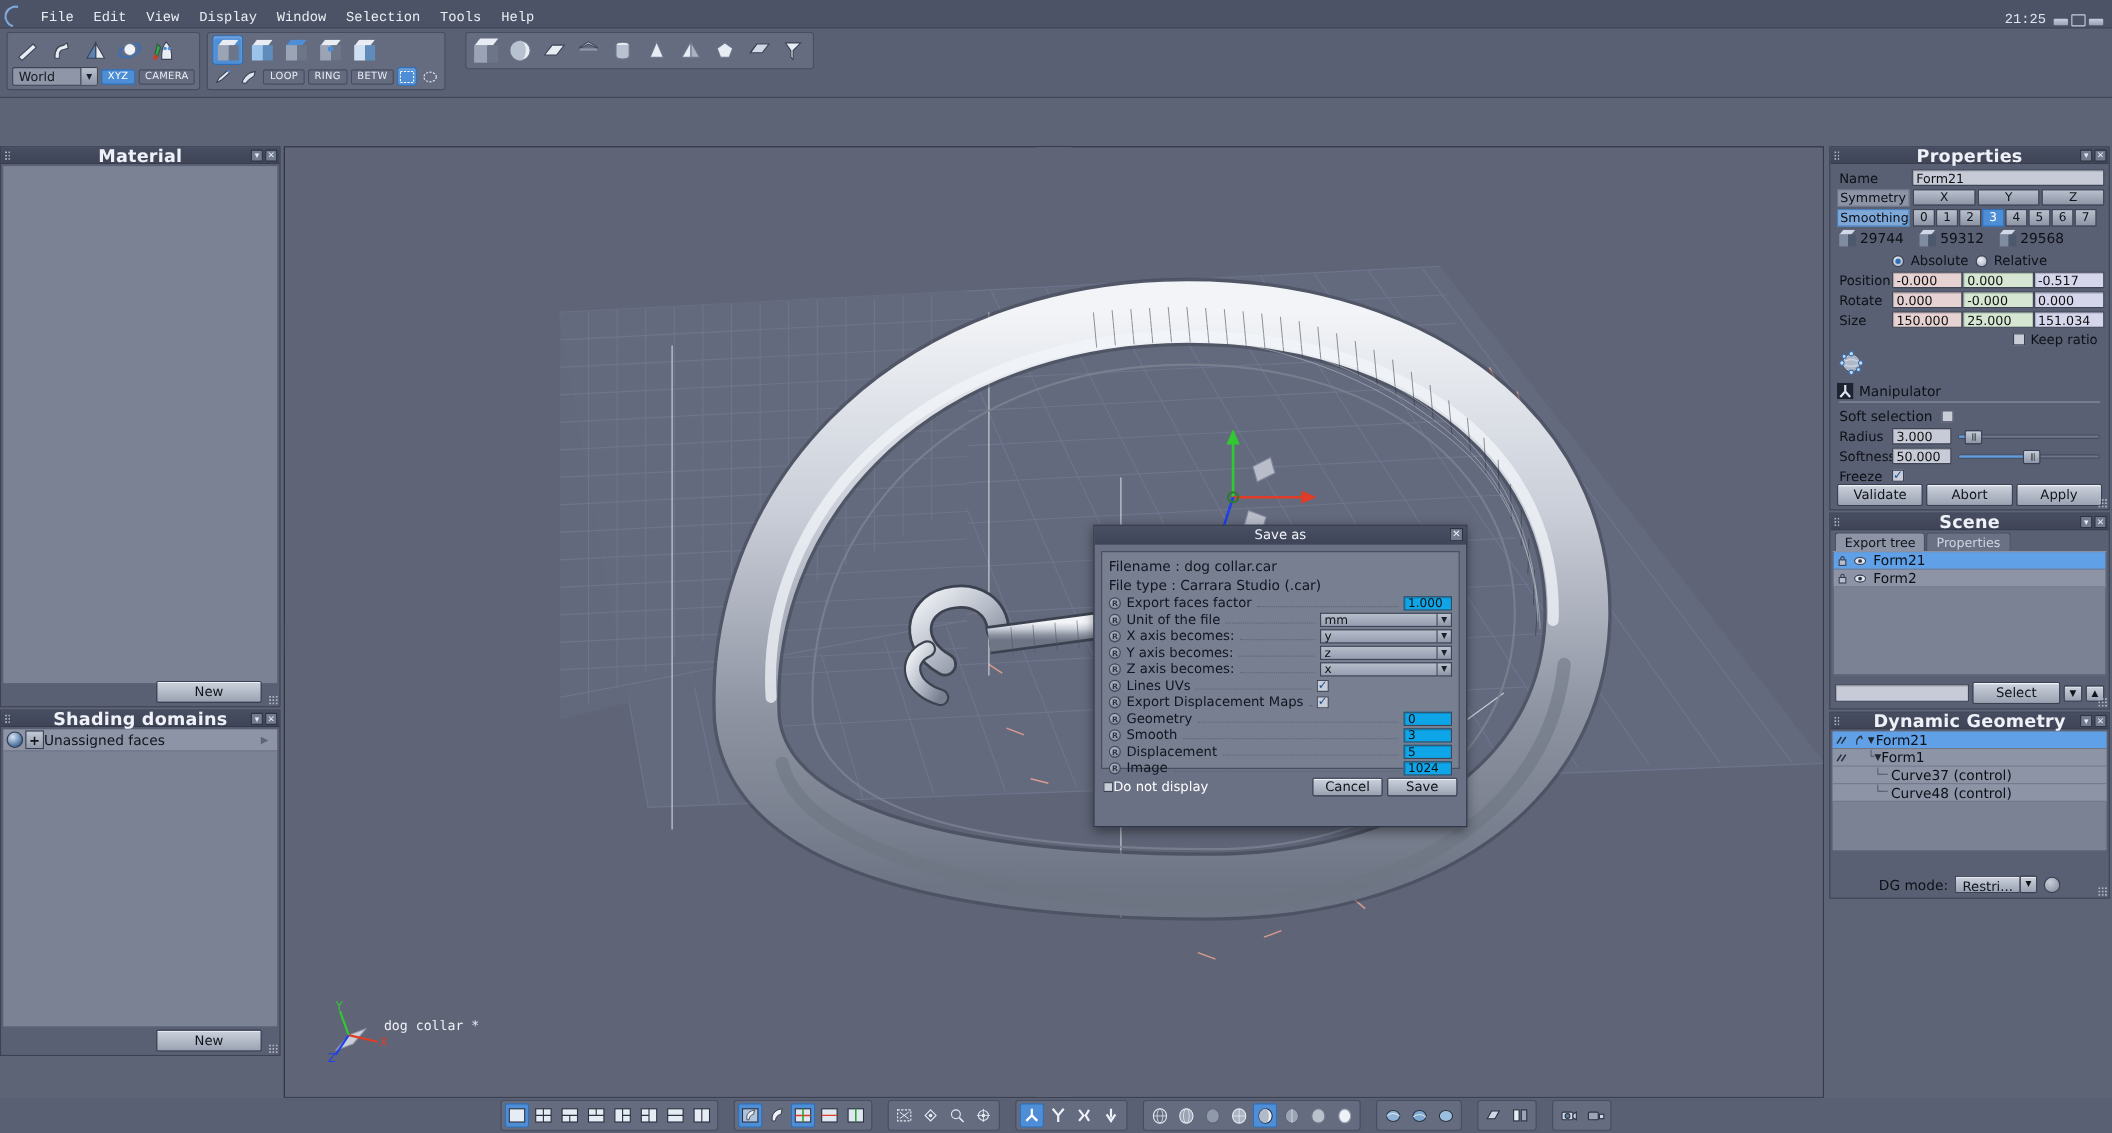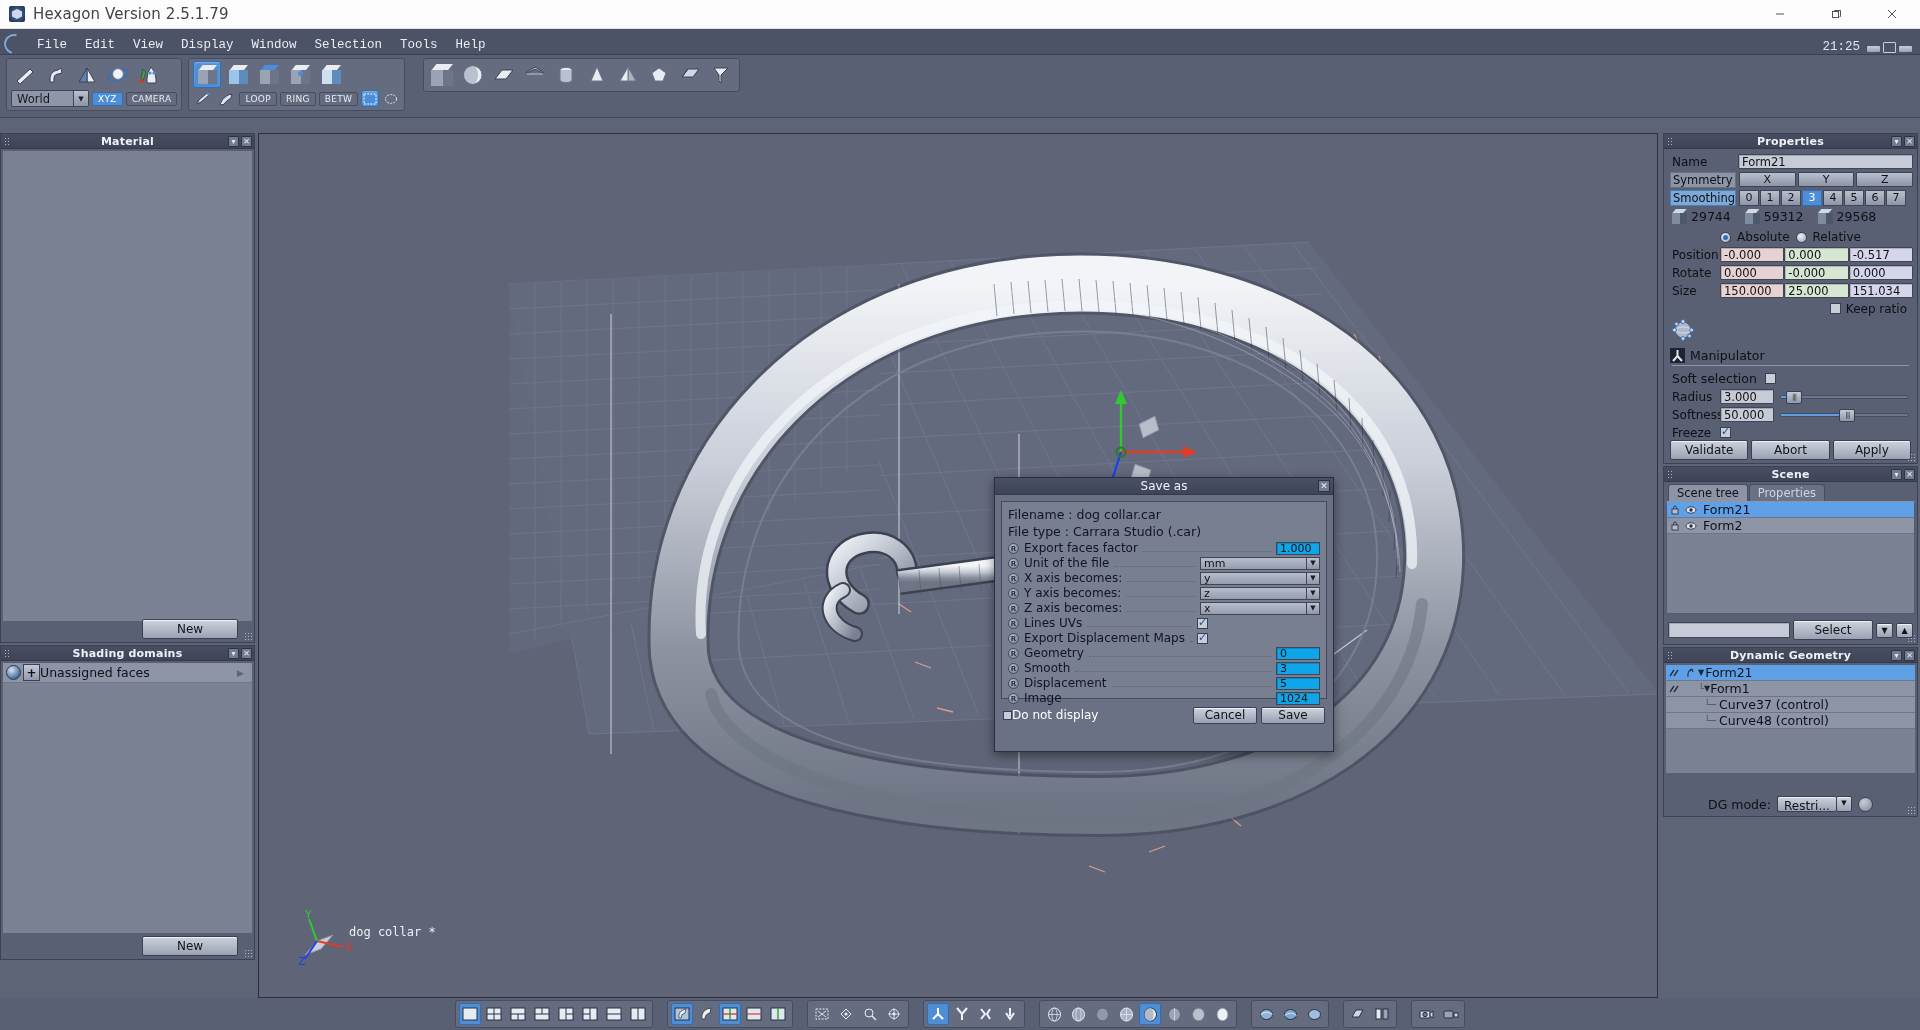--- a/index.html
+++ b/index.html
@@ -113,21 +113,21 @@
   .panel-hd {
     height: 15px; background: linear-gradient(#484e61,#3f4457);
     display: flex; align-items: center; justify-content: center; position: relative;
     border-bottom: 1px solid #343a4a;
   }
   .panel-hd .grip {
     position: absolute; left: 3px; top: 3px; width: 5px; height: 9px;
     background-image: radial-gradient(#aeb6c6 40%, transparent 41%);
     background-size: 3px 3px;
   }
-  .panel-hd .ttl { font-size: 11px; color: #eef1f7; font-weight: 600; letter-spacing:.2px;}
+  .panel-hd .ttl { font-size: 16px; color: #eef1f7; font-weight: 600; letter-spacing:.2px;}
   .panel-hd .hbtns { position: absolute; right: 2px; display: flex; gap: 2px; }
   .hbtn {
     width: 11px; height: 11px; border: 1px solid #2d3342; background: #737b8f;
     color: #e6eaf2; font-size: 8px; line-height: 9px; text-align: center; border-radius: 1px;
   }
   .panel-body { background: #7b8294; }
 
   
   .leftcol { position: absolute; left: 0; top: 133px; width: 255px; }
   .btn3d {
@@ -284,43 +284,20 @@
     background:linear-gradient(#cdd3dd,#99a1b1); border:1px solid #3b4153; border-radius:2px;
     font-size:12px; color:#10131a; width:64px; text-align:center; line-height:15px; height:17px;
     box-shadow: inset 0 1px 0 #eef1f6;
   }
 </style>
 </head>
 <body>
 
 <div class="app">
 
-  <div class="titlebar">
-    <div class="app-icon"></div>
-    <div class="title">Hexagon Version 2.5.1.79</div>
-    <div class="wbtns">
-      <div class="wbtn">
-        <svg width="12" height="12" viewBox="0 0 12 12">
-            <line x1="2" y1="6" x2="10" y2="6" stroke="#555" stroke-width="1"></line>
-          </svg>
-      </div>
-      <div class="wbtn">
-        <svg width="12" height="12" viewBox="0 0 12 12">
-            <rect x="2.5" y="3.5" width="6" height="6" fill="none" stroke="#555"></rect>
-            <path d="M4.5 3.5V2.5h6v6h-1" fill="none" stroke="#555"></path>
-          </svg>
-      </div>
-      <div class="wbtn close">
-        <svg width="12" height="12" viewBox="0 0 12 12">
-            <line x1="2" y1="2" x2="10" y2="10" stroke="#555"></line>
-            <line x1="10" y1="2" x2="2" y2="10" stroke="#555"></line>
-          </svg>
-      </div>
-    </div>
-  </div>
 
   <div class="menubar">
     <div class="logo"></div>
     <div class="mi">File</div>
     <div class="mi">Edit</div>
     <div class="mi">View</div>
     <div class="mi">Display</div>
     <div class="mi">Window</div>
     <div class="mi">Selection</div>
     <div class="mi">Tools</div>
@@ -946,21 +923,21 @@
     <div class="panel" style="height:179px;position:relative;margin-top:2px;">
       <div class="panel-hd">
         <div class="grip"></div>
         <div class="ttl">Scene</div>
         <div class="hbtns">
           <div class="hbtn">▾</div>
           <div class="hbtn">✕</div>
         </div>
       </div>
       <div style="display:flex;padding:2px 2px 0 4px;gap:1px">
-        <div class="subtab active">Scene tree</div>
+        <div class="subtab active">Export tree</div>
         <div class="subtab">Properties</div>
       </div>
       <div style="margin:0 2px;background:#7b8294;height:113px;border:1px solid #555c6e;border-top:1px solid #8d94a6;">
         <div class="tree-row sel">
           <span class="ico-sm">
             <svg width="12" height="12" viewBox="0 0 12 12">
                 <rect x="3" y="5" width="6" height="5" fill="#b8bfcc" stroke="#3a4053"></rect>
                 <path d="M4.5 5 V3.5 a1.5 1.5 0 0 1 3 0 V5" fill="none" stroke="#3a4053"></path>
               </svg></span>
           <span class="ico-sm">

